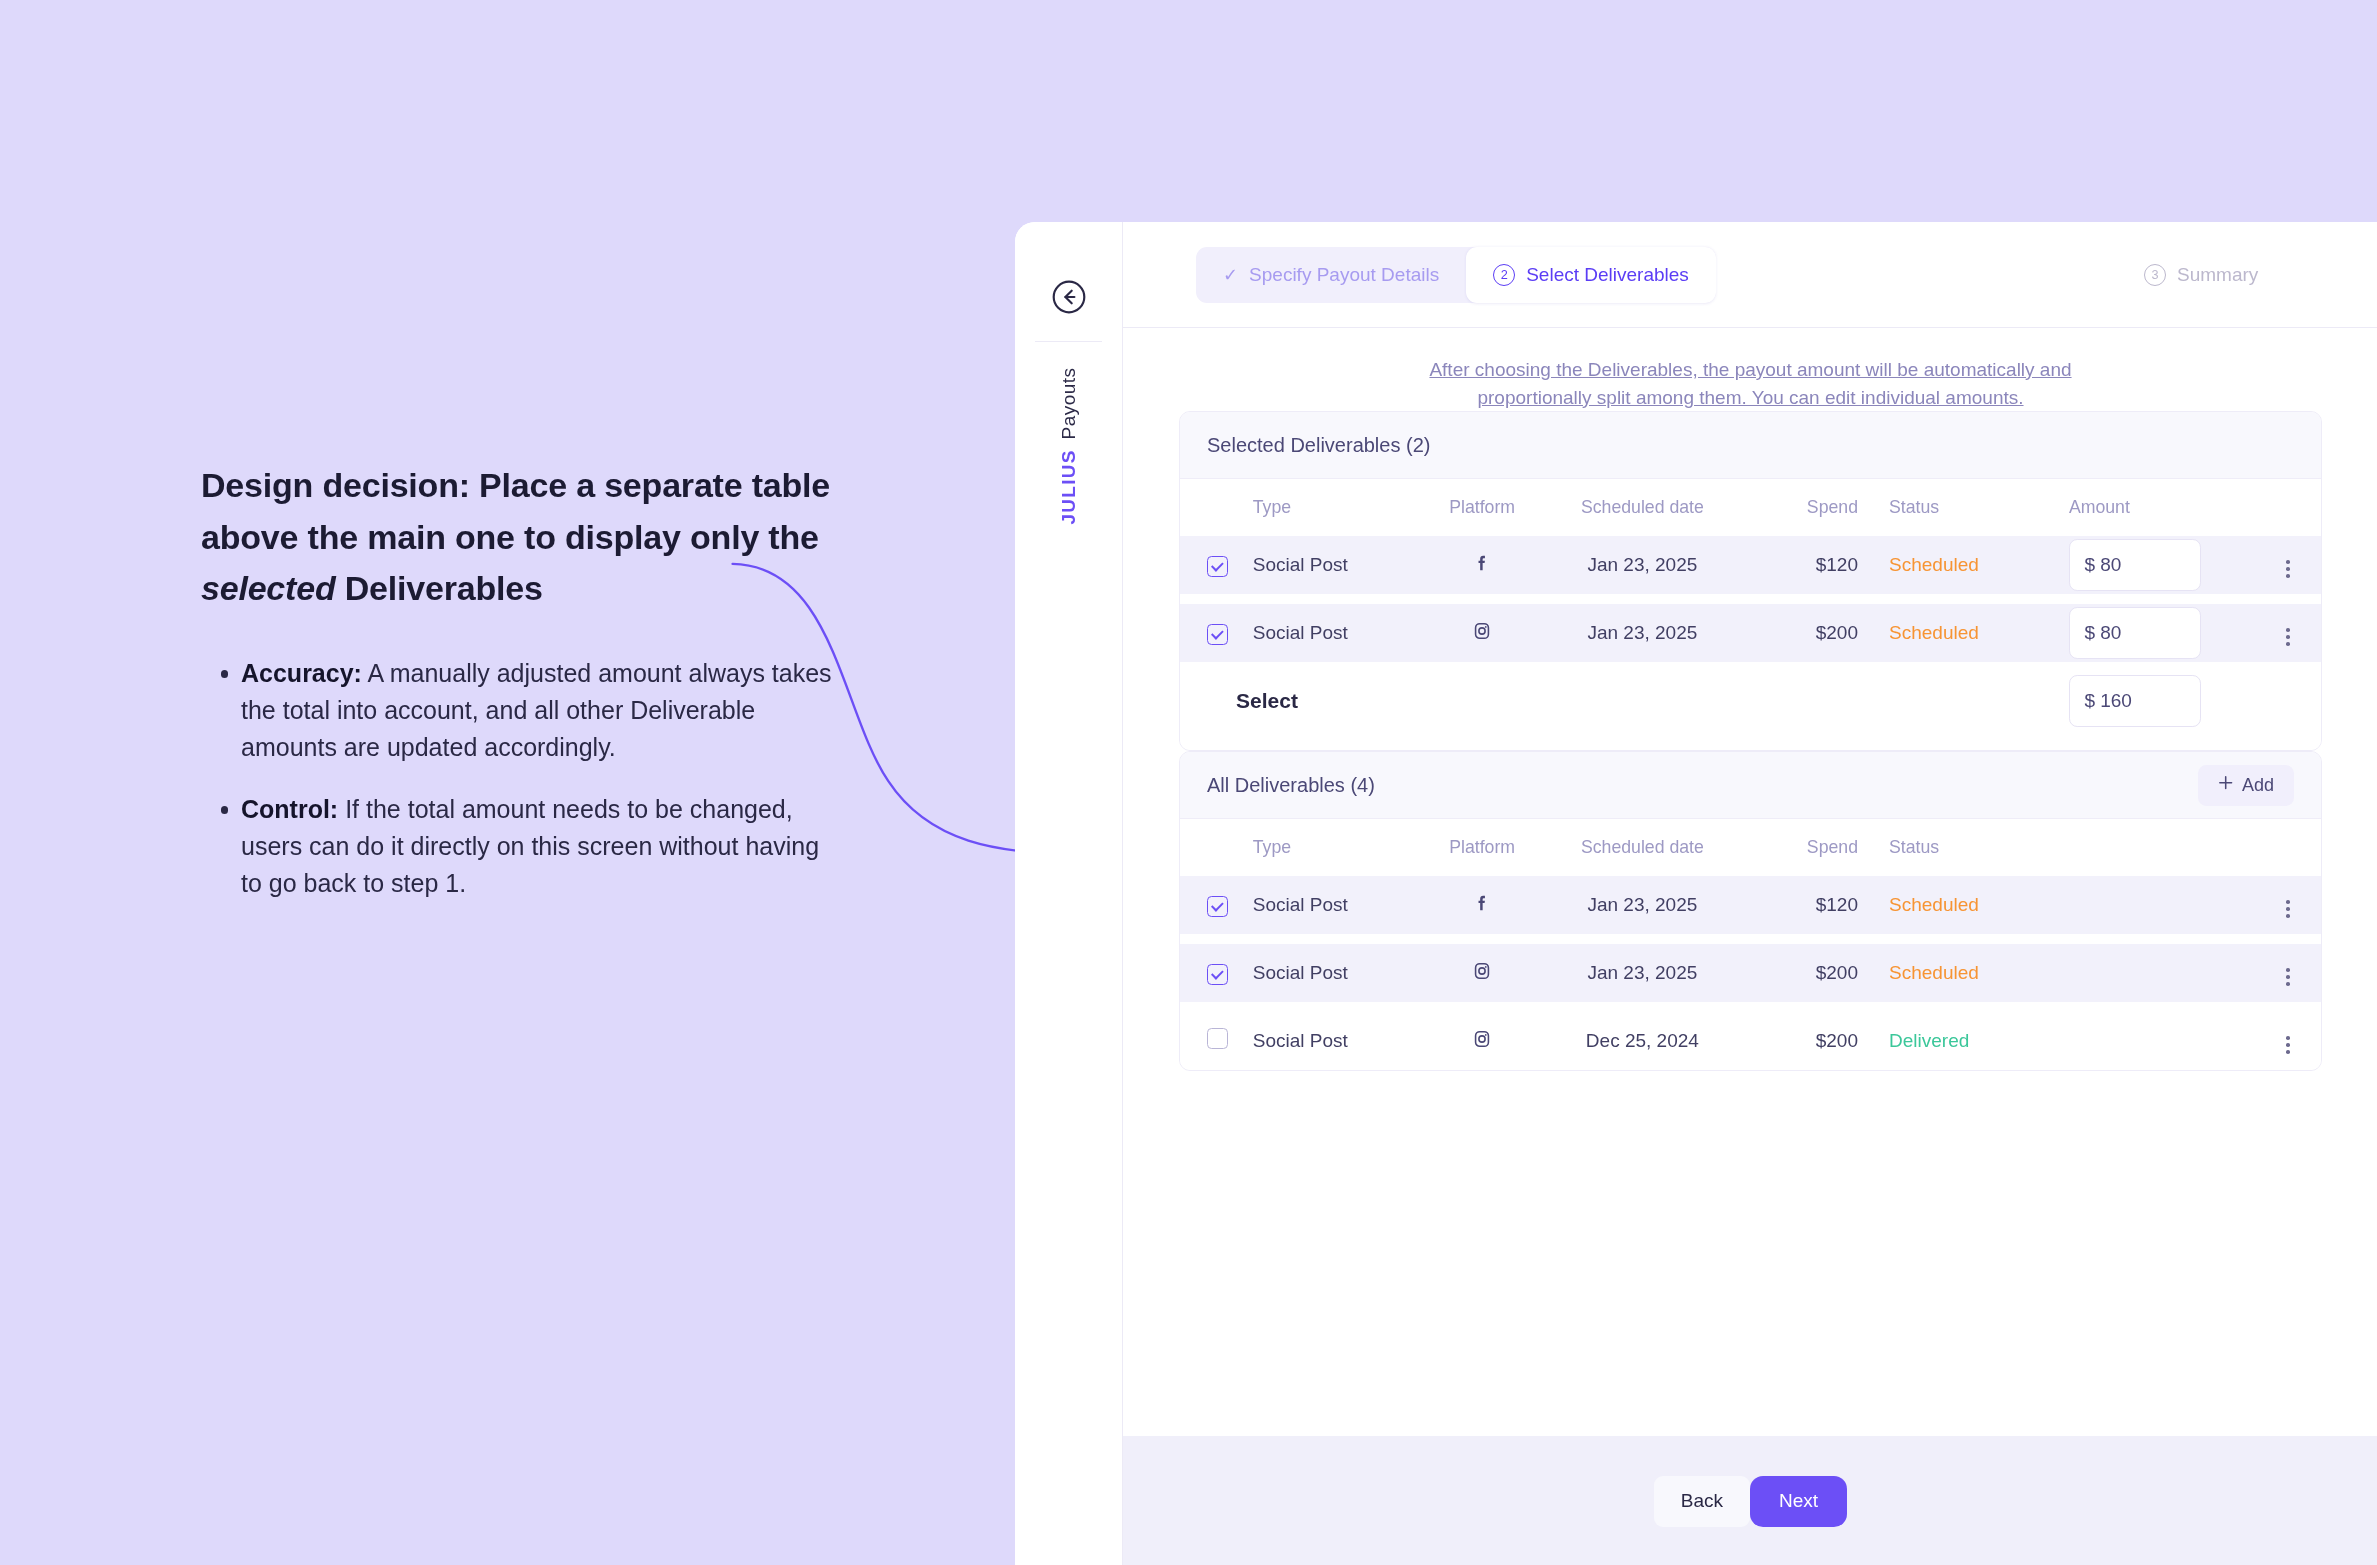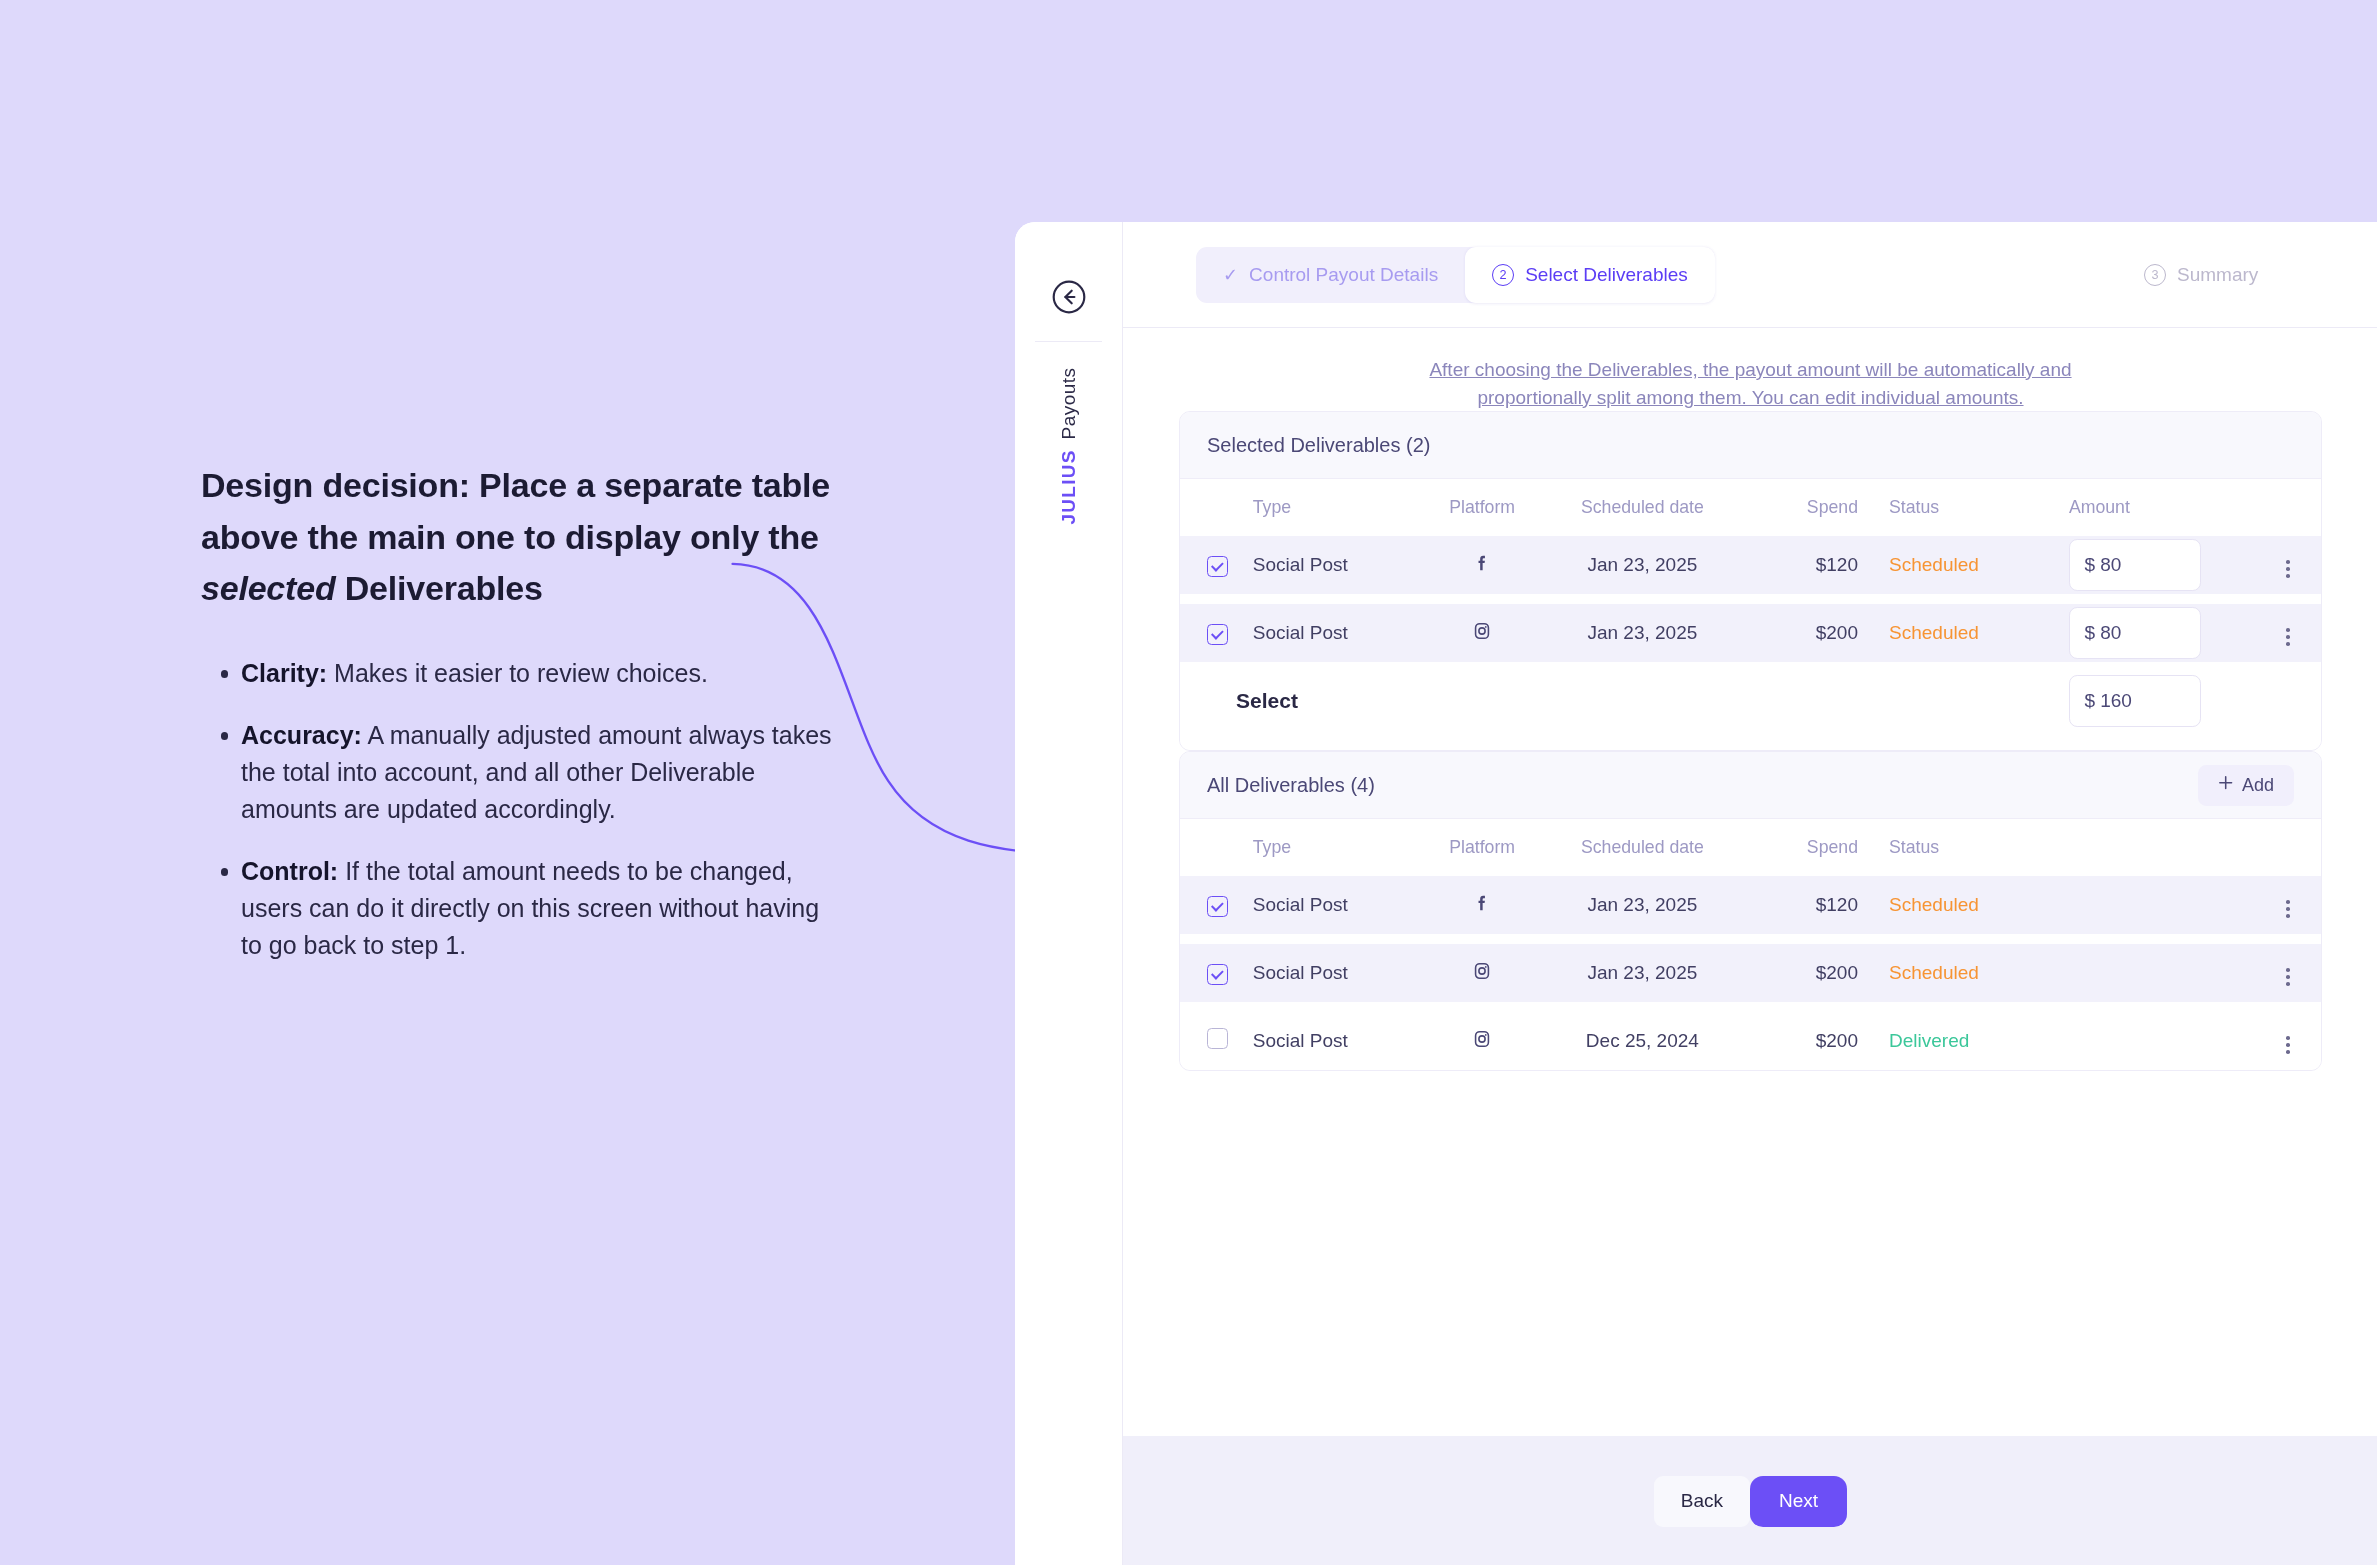--- a/index.html
+++ b/index.html
@@ -322,21 +322,20 @@
 </head>
 <body>
 
 <div id="root">
 
   <div class="annot">
     <div class="annot-heading">
       <span>Design decision: Place a separate table above the main one to display only the </span><em>selected</em><span> Deliverables</span>
     </div>
     <ul class="annot-list">
-      <li><b>Clarity:</b><span> Makes it easier to review choices.</span></li>
       <li><b>Accuracy:</b><span> A manually adjusted amount always takes the total into account, and all other Deliverable amounts are updated accordingly.</span></li>
       <li><b>Control:</b><span> If the total amount needs to be changed, users can do it directly on this screen without having to go back to step 1.</span></li>
     </ul>
   </div>
 
   <svg class="arrow-svg" viewBox="0 0 420 360">
     <path d="M8 12 C 120 14, 128 175, 180 252 C 225 320, 300 332, 392 333" fill="none" stroke="#6c4ff6" stroke-width="2.6" stroke-linecap="round"></path>
     <path d="M378 325 L 396 333 L 378 341 Z" fill="#6c4ff6"></path>
   </svg>
 
@@ -358,21 +357,21 @@
         </div>
       </div>
     </div>
 
     <div class="main">
 
       <div class="header">
         <div class="stepper">
           <div class="step step-done">
             <span class="step-check">✓</span>
-            <span>Control Payout Details</span>
+            <span>Specify Payout Details</span>
           </div>
           <div class="step step-current">
             <span class="step-num">2</span>
             <span>Select Deliverables</span>
           </div>
         </div>
         <div class="step-summary-wrap">
           <div class="step step-future">
             <span class="step-num">3</span>
             <span>Summary</span>

